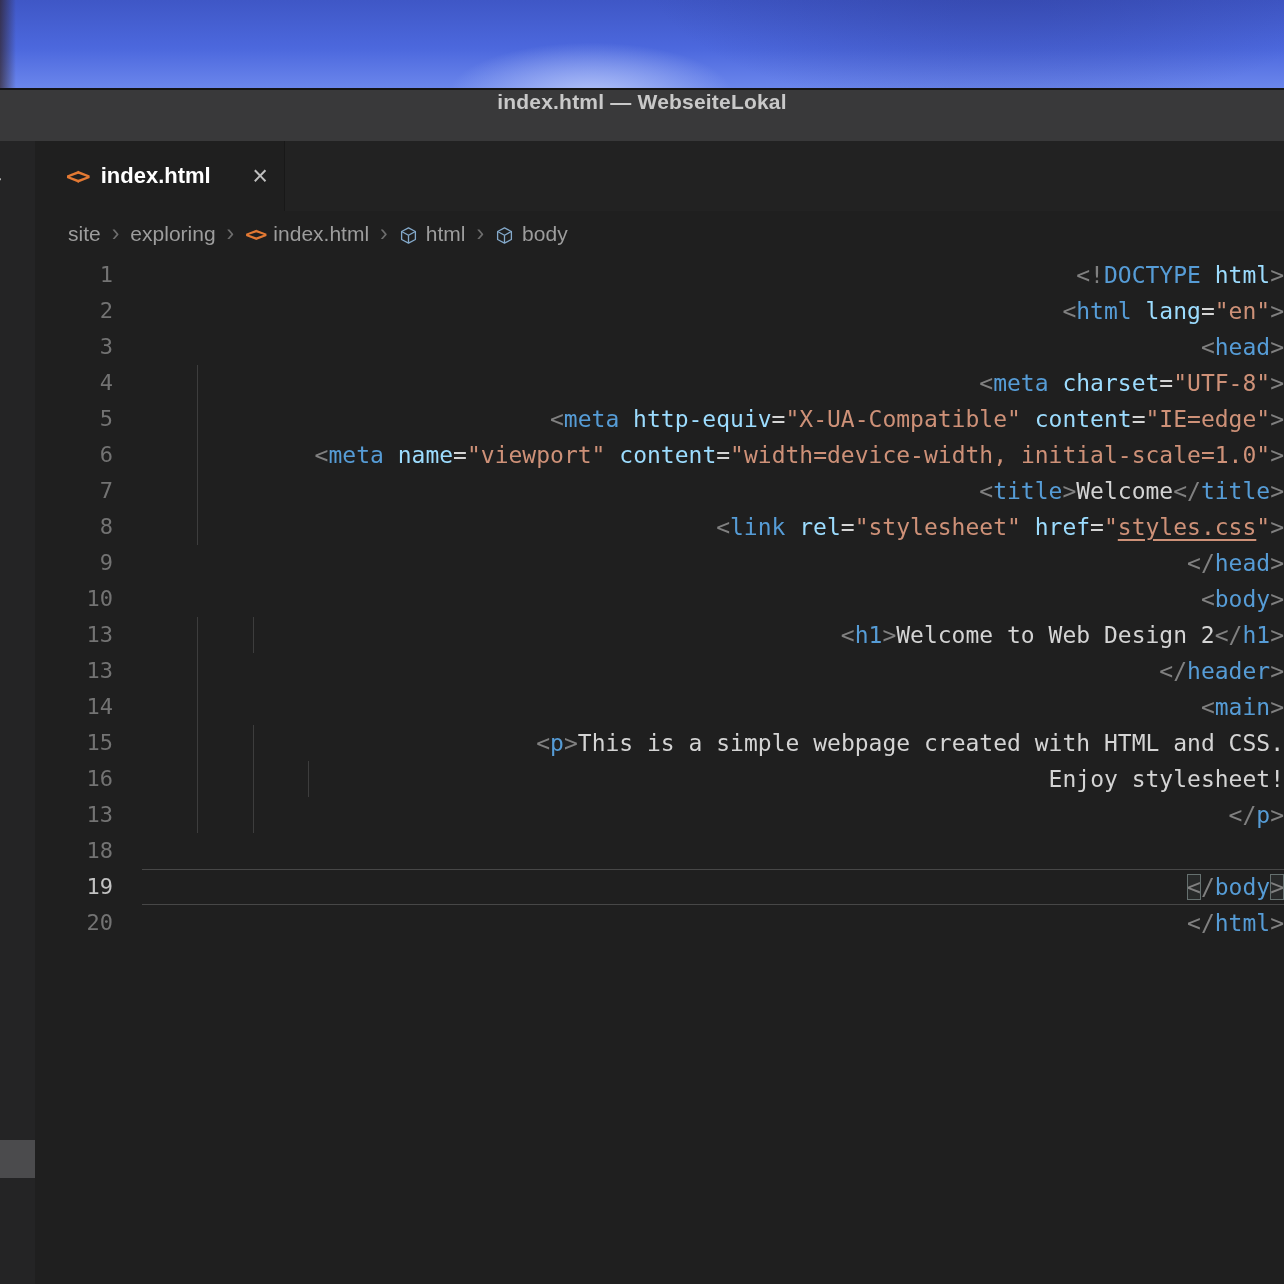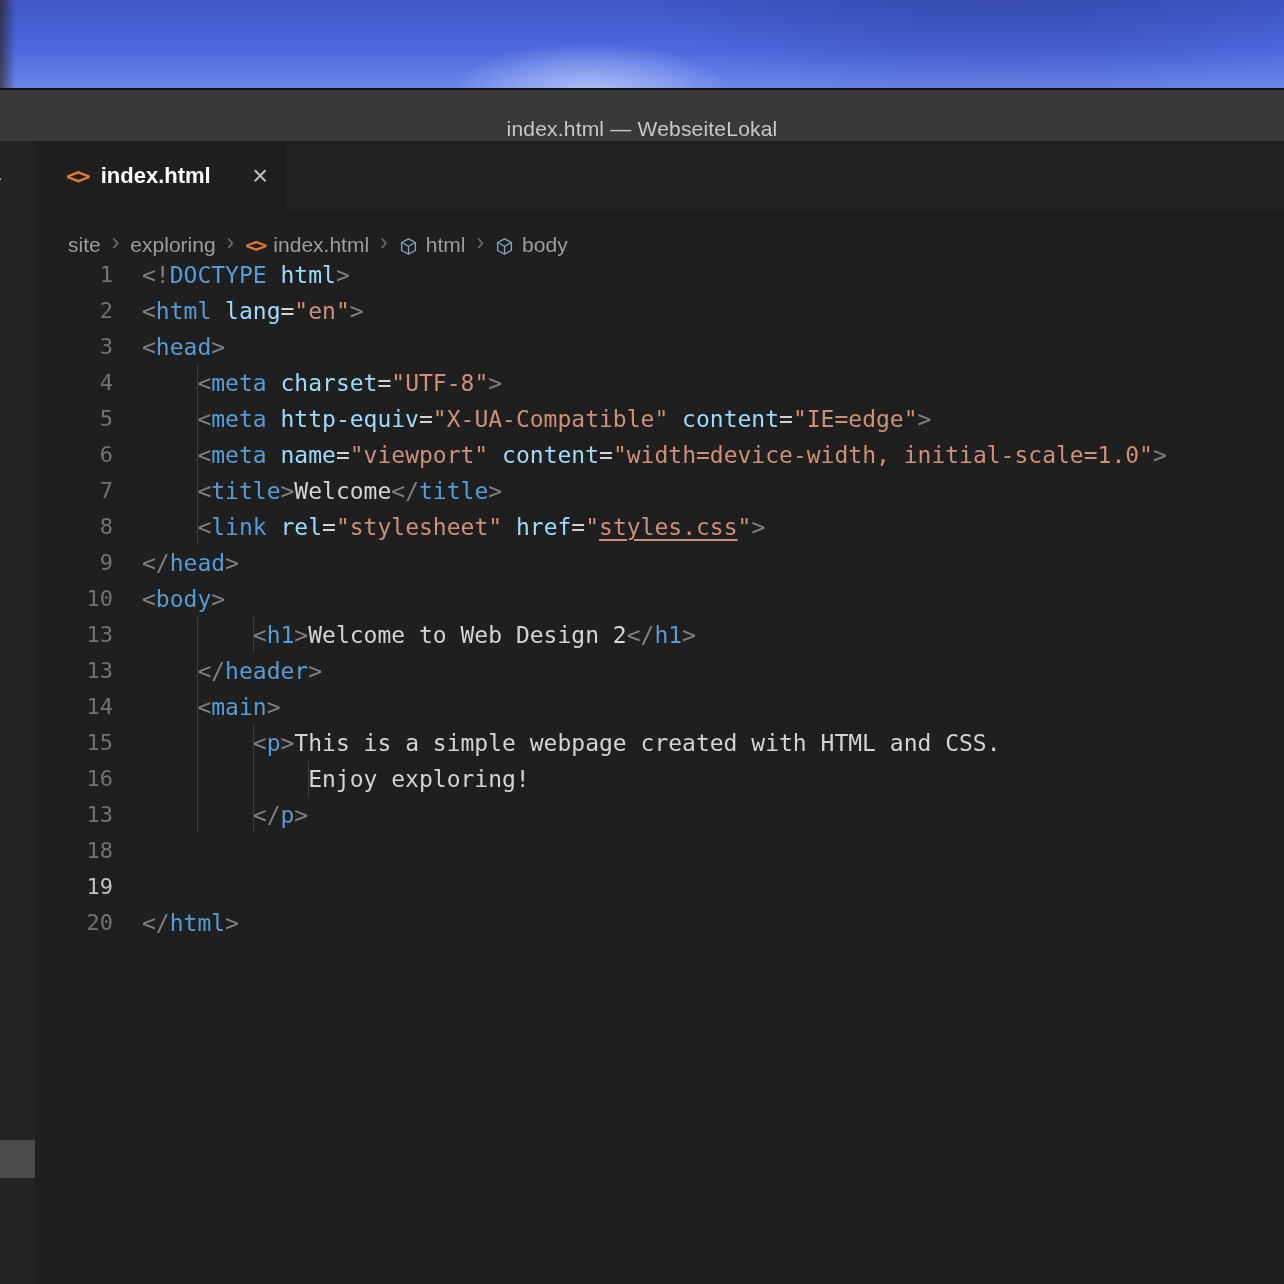--- a/index.html
+++ b/index.html
@@ -13,60 +13,60 @@
       linear-gradient(90deg, rgba(47,28,22,0.65) 0px, rgba(47,28,22,0) 16px),
       radial-gradient(190px 70px at 46% 108%, rgba(190,204,250,0.85), rgba(190,204,250,0) 75%),
       radial-gradient(520px 220px at 78% -45%, rgba(44,58,150,0.55), rgba(44,58,150,0) 70%),
       linear-gradient(180deg, #3f57c6 0%, #4c68dd 55%, #6b86ec 100%);
   }
 
   
   .titlebar {
     position:absolute; left:0; top:88px; width:1284px; height:53px;
     background:#39393a; border-top:2px solid #141416;
-    display:flex; align-items:flex-end; justify-content:center;
-    font-size:21px; color:#c9c9c9; letter-spacing:0.2px;
+    display:flex; align-items:flex-start; justify-content:center;
+    font-size:21px; color:#c9c9c9; letter-spacing:0.2px;font-weight:bold;
   }
 
   
   .strip { position:absolute; left:0; top:141px; width:35px; height:1143px; background:#242425; }
   .strip-thumb { position:absolute; left:0; top:1140px; width:35px; height:38px; background:#4b4b4d; }
   .strip-chevron { position:absolute; left:-8px; top:160px; font-size:30px; color:#e6e6e6; z-index:3; }
 
   
   .main { position:absolute; left:35px; top:141px; width:1249px; height:1143px; background:#1f1f1f; }
 
   .tabbar { height:70px; background:#222222; display:flex; align-items:stretch; }
   .tab {
     width:250px; background:#1f1f1f; border-right:1px solid #181818;
     display:flex; align-items:center; gap:13px; padding:0 16px 0 31px; cursor:default;
   }
   .tab-icon { color:var(--c-orange); font:600 23px "DejaVu Sans Mono", monospace; letter-spacing:-3px; }
   .tab-label { flex:1; font-size:22px; font-weight:600; color:#ffffff; }
   .tab-close { font-size:27px; line-height:1; color:#bfbfbf; }
 
   .breadcrumb {
-    height:46px; display:flex; align-items:flex-end; padding-left:33px; gap:9px;
+    height:46px; display:flex; align-items:center; padding-left:33px; gap:9px;
     font-size:21px; color:#9d9d9d; white-space:nowrap;
   }
   .bc-item { display:inline-flex; align-items:center; gap:8px; }
   .bc-sep { color:#6d6d6d; font-size:23px; padding:0 2px; transform:translateY(-1px); }
   .bc-icon-code { color:var(--c-orange); font:600 20px "DejaVu Sans Mono", monospace; letter-spacing:-2px; }
   .bc-cube-wrap { display:inline-flex; color:var(--c-cube); transform:translateY(1px); }
 
   
   .code { font:23px/36px "DejaVu Sans Mono", monospace; }
   .line { display:flex; height:36px; }
   .ln {
     flex:none; width:78px; text-align:right;
     font-size:22px; line-height:36px; color:var(--c-linenum);
   }
   .line.cur .ln { color:#c2c2c2; }
   .lc {
-    flex:1; margin-left:29px; position:relative; white-space:pre; color:var(--c-text);
+    flex:1; margin-left:29px; position:relative; white-space:pre; color:var(--c-text);text-align:right;
   }
   .line.cur .lc { box-shadow: inset 0 1px 0 #474747, inset 0 -1px 0 #474747; }
   .guide { position:absolute; top:0; width:1px; height:36px; background:#3d3d3d; }
 
   .tok-p { color:var(--c-punct); }
   .tok-t { color:var(--c-tag); }
   .tok-a { color:var(--c-attr); }
   .tok-s { color:var(--c-string); }
   .tok-x { color:var(--c-text); }
   .tok-u { color:var(--c-string); text-decoration:underline; text-underline-offset:4px; }
@@ -188,31 +188,32 @@
       <div class="line">
         <div class="ln">14</div>
         <div class="lc"><i class="guide" style="left: 4ch;"></i><span class="tok-x">    </span><span class="tok-p">&lt;</span><span class="tok-t">main</span><span class="tok-p">&gt;</span></div>
       </div>
       <div class="line">
         <div class="ln">15</div>
         <div class="lc"><i class="guide" style="left: 4ch;"></i><i class="guide" style="left: 8ch;"></i><span class="tok-x">        </span><span class="tok-p">&lt;</span><span class="tok-t">p</span><span class="tok-p">&gt;</span><span class="tok-x">This is a simple webpage created with HTML and CSS.</span></div>
       </div>
       <div class="line">
         <div class="ln">16</div>
-        <div class="lc"><i class="guide" style="left: 4ch;"></i><i class="guide" style="left: 8ch;"></i><i class="guide" style="left: 12ch;"></i><span class="tok-x">            Enjoy exploring!</span></div>
+        <div class="lc"><i class="guide" style="left: 4ch;"></i><i class="guide" style="left: 8ch;"></i><i class="guide" style="left: 12ch;"></i><span class="tok-x">            Enjoy stylesheet!</span></div>
       </div>
       <div class="line">
         <div class="ln">13</div>
         <div class="lc"><i class="guide" style="left: 4ch;"></i><i class="guide" style="left: 8ch;"></i><span class="tok-x">        </span><span class="tok-p">&lt;/</span><span class="tok-t">p</span><span class="tok-p">&gt;</span></div>
       </div>
       <div class="line">
         <div class="ln">18</div>
       </div>
       <div class="line cur">
         <div class="ln">19</div>
+        <div class="lc"><span class="tok-b">&lt;</span><span class="tok-p">/</span><span class="tok-t">body</span><span class="tok-b">&gt;</span></div>
       </div>
       <div class="line">
         <div class="ln">20</div>
         <div class="lc"><span class="tok-p">&lt;/</span><span class="tok-t">html</span><span class="tok-p">&gt;</span></div>
       </div>
     </div>
 
 </div>
 
 </body></html>

